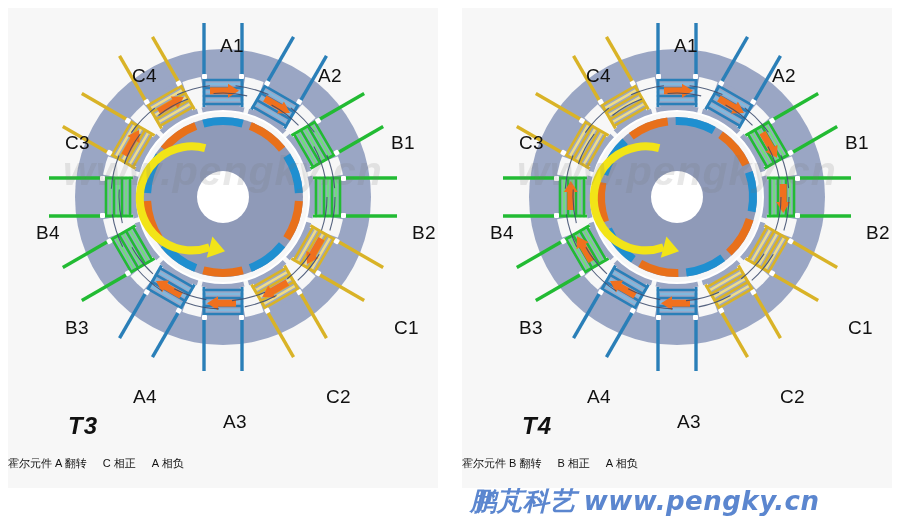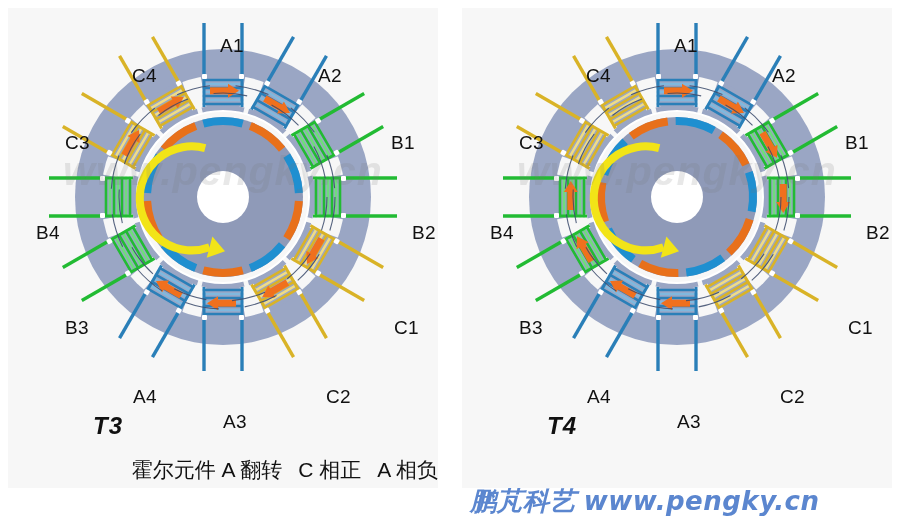--- a/index.html
+++ b/index.html
@@ -22,27 +22,27 @@
     width:350px;height:350px;margin-left:-175px;
   }
   .motor svg{display:block;width:350px;height:350px;overflow:visible;}
 
   .coil-label{
     position:absolute;color:#111;font-size:19px;font-weight:400;
     line-height:1;white-space:nowrap;letter-spacing:.3px;
   }
 
   .tstamp{
-    position:absolute;left:85px;top:404px;
+    position:absolute;left:60px;top:404px;
     font-size:24px;font-style:italic;font-weight:bold;color:#111;
     letter-spacing:1px;
   }
   .caption{
-    position:absolute;left:0;right:0;top:448px;text-align:right;
-    font-size:21px;color:#111;white-space:nowrap;
+    position:absolute;left:0;right:0;top:448px;text-align:left;
+    font-size:11px;color:#111;white-space:nowrap;
   }
   .caption .gap{display:inline-block;width:16px;}
 
   .watermark{
     position:absolute;left:50%;top:140px;transform:translateX(-50%);
     font-size:41px;font-style:italic;font-weight:bold;
     color:rgba(120,120,120,.17);white-space:nowrap;pointer-events:none;
     letter-spacing:1px;
   }
 
@@ -585,20 +585,21 @@
       <div class="coil-label" style="left: 404px; top: 215px;">B2</div>
       <div class="coil-label" style="left: 386px; top: 310px;">C1</div>
       <div class="coil-label" style="left: 318px; top: 379px;">C2</div>
       <div class="coil-label" style="left: 215px; top: 404px;">A3</div>
       <div class="coil-label" style="left: 125px; top: 379px;">A4</div>
       <div class="coil-label" style="left: 57px; top: 310px;">B3</div>
       <div class="coil-label" style="left: 28px; top: 215px;">B4</div>
       <div class="coil-label" style="left: 57px; top: 125px;">C3</div>
       <div class="coil-label" style="left: 124px; top: 58px;">C4</div>
       <div class="tstamp">T4</div>
+      <div class="caption"><span>霍尔元件 B 翻转</span><span class="gap"></span><span>B 相正</span><span class="gap"></span><span>A 相负</span></div>
     </div>
 
   <div class="brand">
     <span>鹏芃科艺</span>
     <span class="cn">www.pengky.cn</span>
   </div>
 
 </div>
 
 </body></html>

